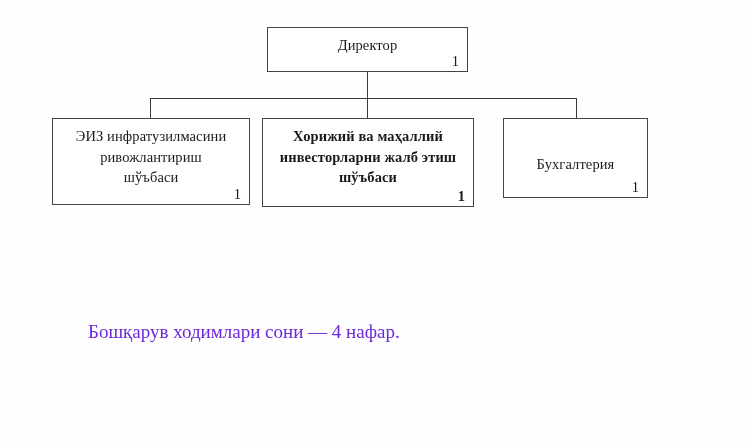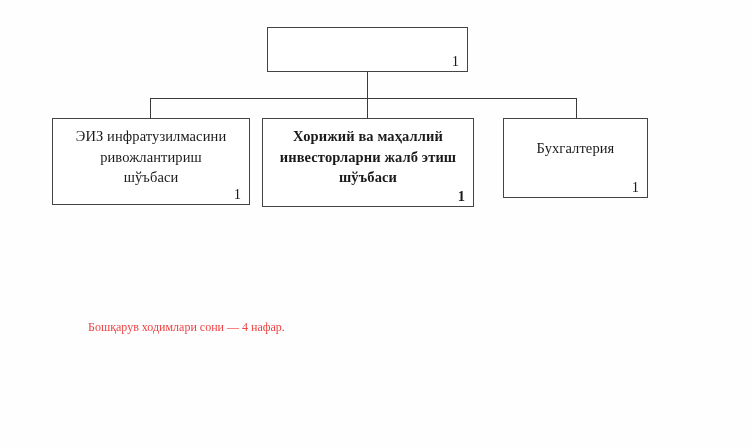--- a/index.html
+++ b/index.html
@@ -65,21 +65,21 @@
     width: 212px;
     height: 89px;
     padding-top: 7px;
     font-weight: bold;
   }
   #node-accounting {
     left: 503px;
     top: 118px;
     width: 145px;
     height: 80px;
-    padding-top: 19px;
+    padding-top: 35px;
   }
 
   
   .conn {
     position: absolute;
     background: #3a3a3a;
   }
   .conn-v { width: 1px; }
   .conn-h { height: 1px; }
 
@@ -110,38 +110,39 @@
     left: 576px;
     top: 98px;
     height: 20px;
   }
 
   
   #caption {
     position: absolute;
     left: 88px;
     top: 320px;
-    font-size: 12px;
+    font-size: 19px;
     line-height: 1.3;
     white-space: pre;
-    color: #ef4444;
+    color: #6d28d9;
   }
 </style>
 </head>
 <body>
 
 <div id="page">
 
   <div class="conn conn-v" id="conn-director-stem"></div>
   <div class="conn conn-h" id="conn-bus"></div>
   <div class="conn conn-v" id="conn-drop-infra"></div>
   <div class="conn conn-v" id="conn-drop-invest"></div>
   <div class="conn conn-v" id="conn-drop-accounting"></div>
 
   <div class="node" id="node-director">
+    <div class="node-title">Директор</div>
     <div class="node-count">1</div>
   </div>
 
   <div class="node" id="node-infra">
     <div class="node-title">ЭИЗ инфратузилмасини
 ривожлантириш
 шўъбаси</div>
     <div class="node-count">1</div>
   </div>
 

